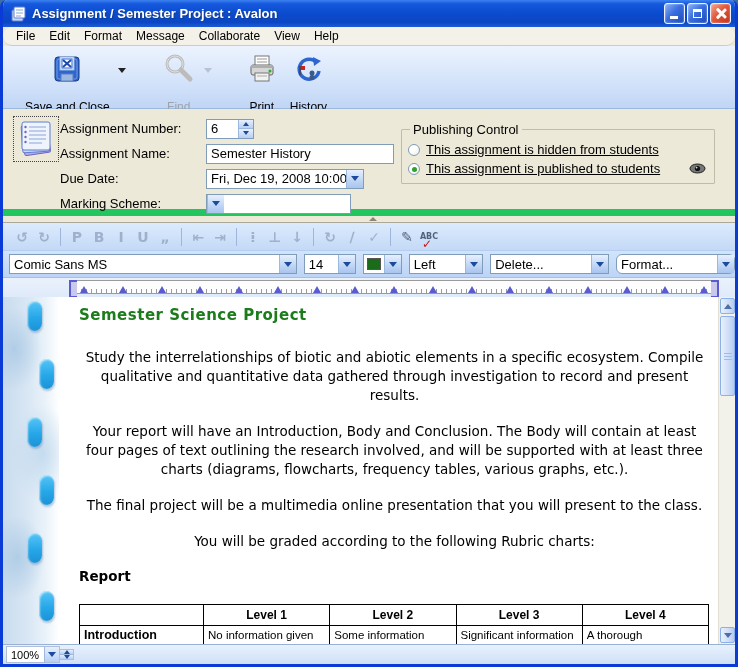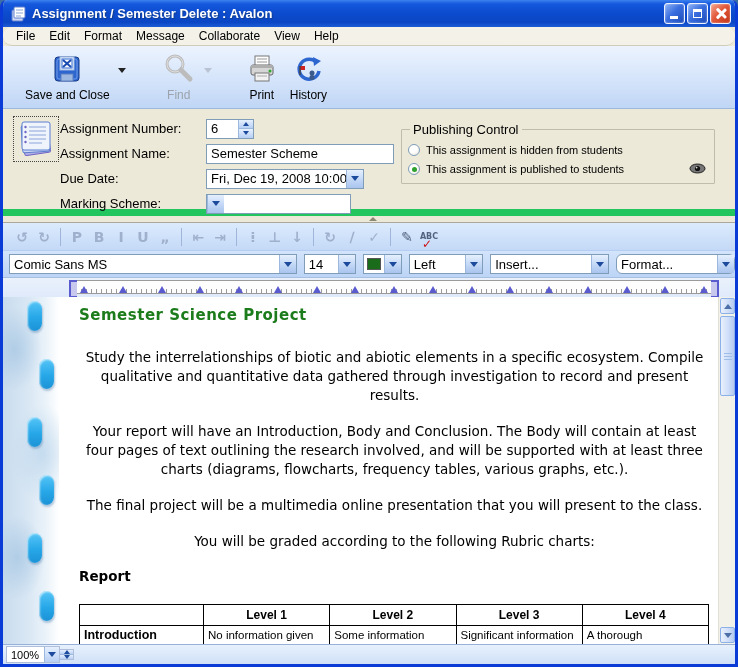--- a/index.html
+++ b/index.html
@@ -33,21 +33,21 @@
   .menubar { height:19px; flex:0 0 19px; background:#f4f2e8; border-bottom:1px solid #cfccba;
     display:flex; align-items:center; padding-left:6px;border-radius:9px; }
   .menu-item { font-size:12px; color:#000; padding:1px 7px; cursor:default; }
 
   
   .toolbar { height:63px; flex:0 0 63px; display:flex; align-items:flex-start; padding:4px 0 0 16px;
     background:linear-gradient(180deg,#ecf3fe 0%,#d9e7fb 45%,#c0d6f5 100%);
     border-bottom:1px solid #9db8dd; }
   .tb-btn { display:flex; flex-direction:column; align-items:center; cursor:default; padding:1px 6px; }
   .tb-ico { height:36px; display:flex; align-items:center; justify-content:center; }
-  .tb-lbl { font-size:12px; color:#000; margin-top:1px; white-space:nowrap;text-align:right; }
+  .tb-lbl { font-size:12px; color:#000; margin-top:13px; white-space:nowrap;text-align:right; }
   .tb-btn.disabled .tb-lbl { color:#9ca3ad; }
   .tb-caret { width:0; height:0; border-left:4px solid transparent; border-right:4px solid transparent;
     border-top:5px solid #222; margin:18px 14px 0 2px; }
   .tb-caret.dis { border-top-color:#b9c2d2; }
   .xglyph line { stroke:#111; stroke-width:5; stroke-linecap:round; }
 
   
   .formarea { height:107px; flex:0 0 107px; background:#ece9d8; position:relative;
     border-bottom:7px solid #22c55e; }
   .form-icon { position:absolute; left:12px; top:9px; width:42px; height:42px;
@@ -78,21 +78,21 @@
 
   .pubbox { position:absolute; left:398px; top:13px; width:314px; height:62px;
     border:1px solid #c0bcaa; border-radius:1px; padding:3px 6px 0 6px; }
   .pubbox legend { font-size:13px; padding:0 3px; margin-left:2px; }
   .pub-row { display:flex; align-items:center; height:19px; }
   .xp-radio { width:12px; height:12px; border:1px solid #7f9db9; border-radius:50%;
     background:radial-gradient(circle at 35% 30%, #fff 40%, #e8e6da); margin-right:6px;
     position:relative; flex:0 0 12px; cursor:default; }
   .xp-radio.checked::after { content:""; position:absolute; left:3px; top:3px; width:5px; height:5px;
     border-radius:50%; background:#2da12d; }
-  .pub-lbl { font-size:11px; }
+  .pub-lbl { font-size:13px;text-decoration:underline; }
   .eye-ico { margin-left:auto; margin-right:2px; }
 
   
   .splitter { height:7px; flex:0 0 7px; background:#ece9d8; border-bottom:1px solid #aca899; position:relative; }
   .split-grip { position:absolute; left:366px; bottom:1px; width:0; height:0;
     border-left:4px solid transparent; border-right:4px solid transparent; border-bottom:4px solid #8a8774; }
 
   
   .edit-tb1 { height:28px; flex:0 0 28px; display:flex; align-items:center; padding-left:8px;
     background:linear-gradient(180deg,#dcebfd 0%,#c4d9f7 100%); border-bottom:1px solid #b5cdf0; }
@@ -181,21 +181,21 @@
   <div class="titlebar">
     <span class="title-icon">
       <svg width="18" height="18" viewBox="0 0 18 18">
         <rect x="3" y="5" width="11" height="11" rx="1" fill="#cfd9f3" stroke="#5c7fd0"></rect>
         <rect x="5" y="2" width="11" height="11" rx="1" fill="#fff" stroke="#5c7fd0"></rect>
         <line x1="7" y1="5" x2="14" y2="5" stroke="#8aa5d8"></line>
         <line x1="7" y1="8" x2="14" y2="8" stroke="#8aa5d8"></line>
         <line x1="7" y1="11" x2="12" y2="11" stroke="#8aa5d8"></line>
       </svg>
     </span>
-    <span class="title-text">Assignment / Semester Delete : Avalon</span>
+    <span class="title-text">Assignment / Semester Project : Avalon</span>
     <span class="win-btns">
       <span class="wbtn">
           <i class="glyph-min"></i>
         </span>
       <span class="wbtn">
           <i class="glyph-max"></i>
         </span>
       <span class="wbtn close">
           <i class="glyph-close"></i>
         </span>
@@ -302,21 +302,21 @@
               </i>
             <i>
                 <span class="tri-dn"></span>
               </i>
           </span>
         </span>
       </div>
       <div class="form-row">
         <span class="form-lbl">Assignment Name:</span>
         <span class="xp-field" style="width:188px;">
-          <span>Semester Scheme</span>
+          <span>Semester History</span>
         </span>
       </div>
       <div class="form-row">
         <span class="form-lbl">Due Date:</span>
         <span class="xp-combo" style="width:158px;">
           <span class="combo-text">Fri, Dec 19, 2008 10:00 AM</span>
           <span class="combo-btn">
               <span class="chev"></span>
             </span>
         </span>
@@ -401,21 +401,21 @@
           <span class="chev"></span>
         </span>
     </span>
     <span class="xp-combo" style="width:80px;">
       <span class="combo-text">Left</span>
       <span class="combo-btn">
           <span class="chev"></span>
         </span>
     </span>
     <span class="xp-combo" style="width:128px;">
-      <span class="combo-text">Insert...</span>
+      <span class="combo-text">Delete...</span>
       <span class="combo-btn">
           <span class="chev"></span>
         </span>
     </span>
     <span class="xp-combo" style="width:128px;border-radius:6px;">
       <span class="combo-text">Format...</span>
       <span class="combo-btn">
           <span class="chev"></span>
         </span>
     </span>

